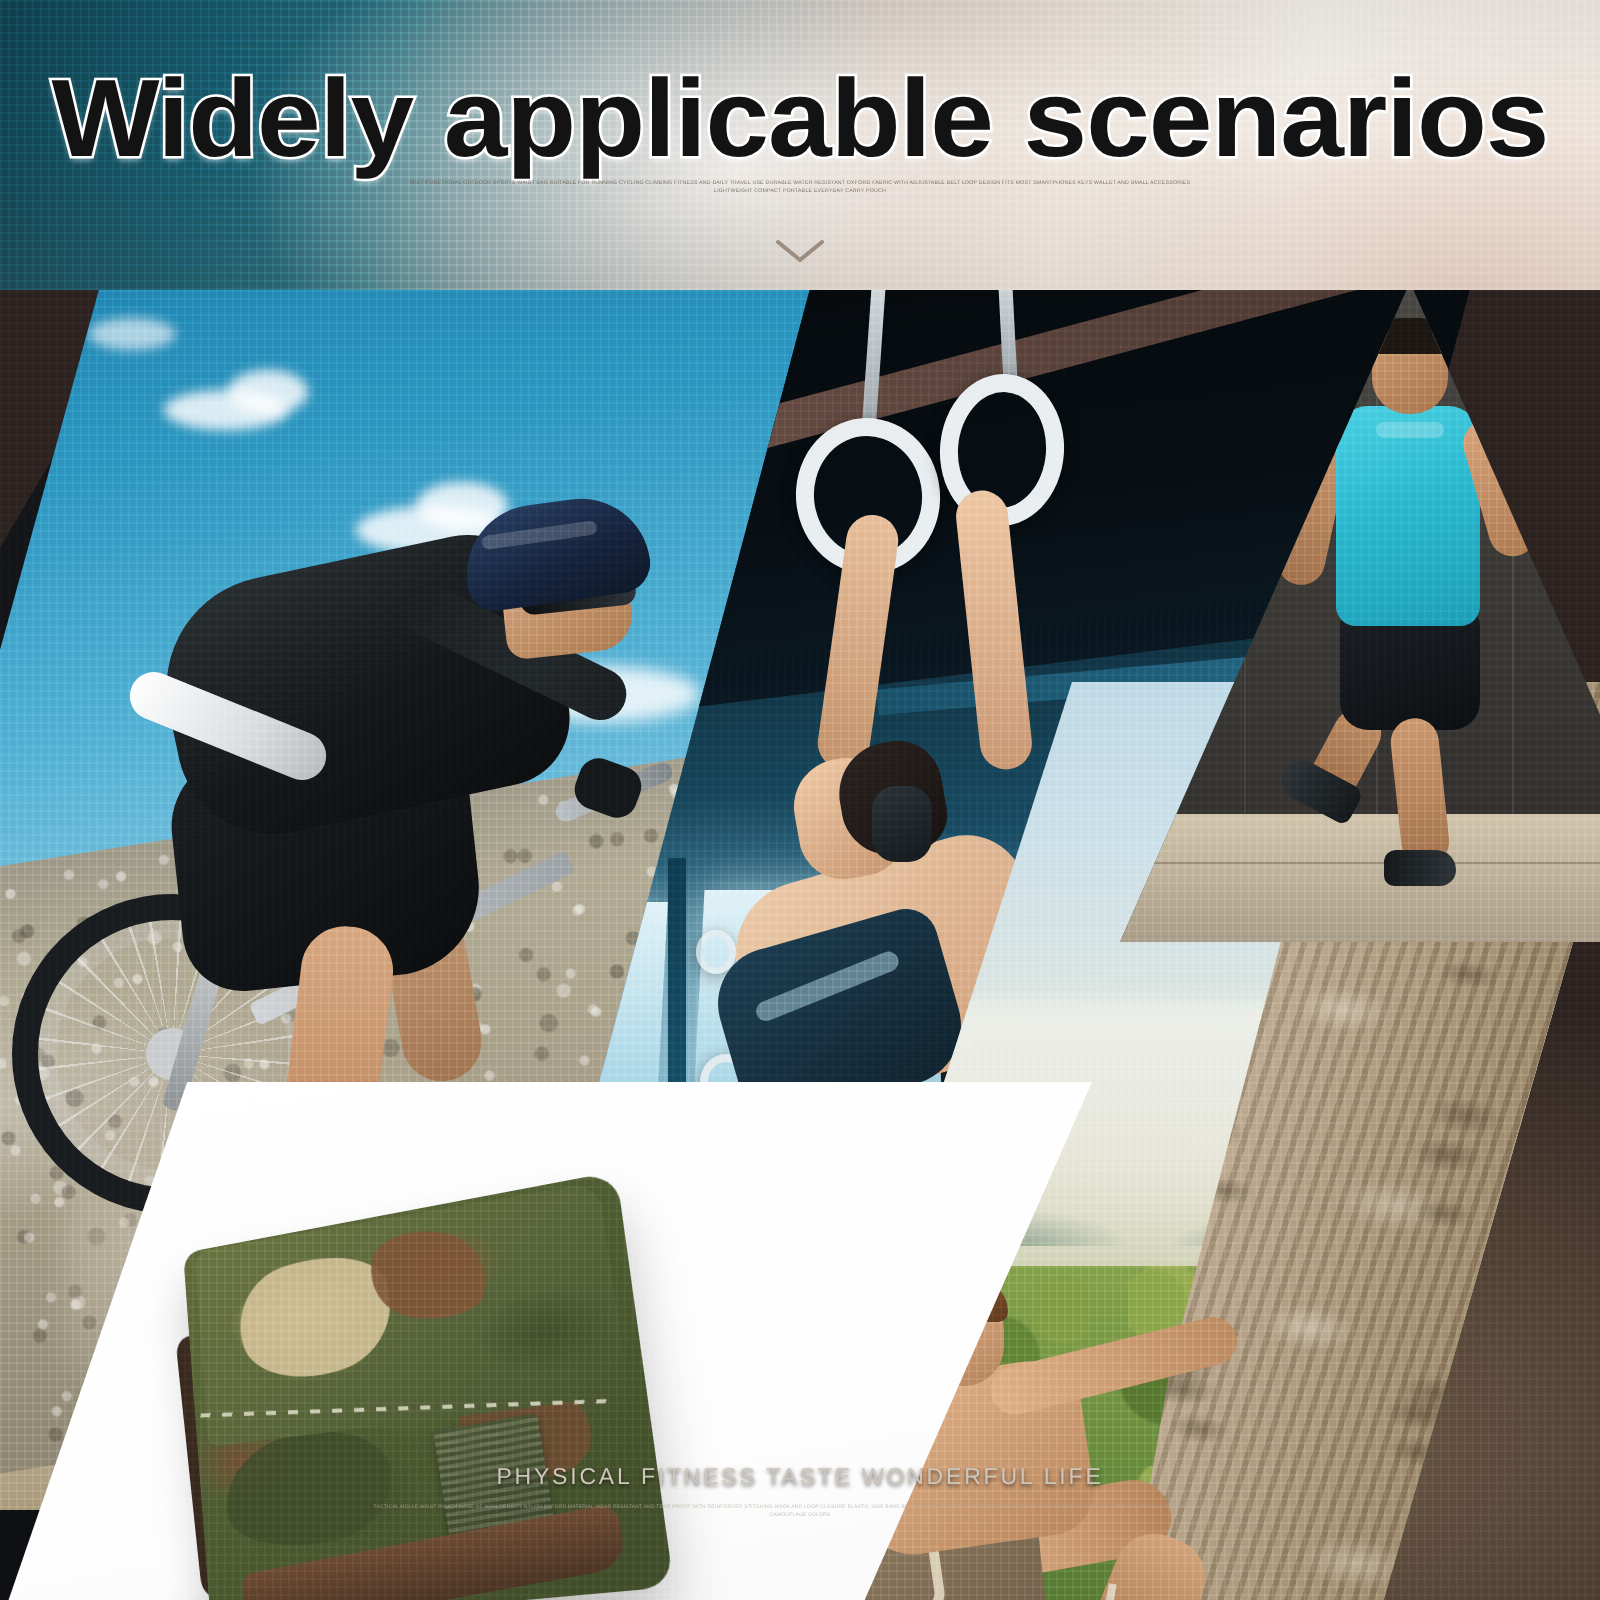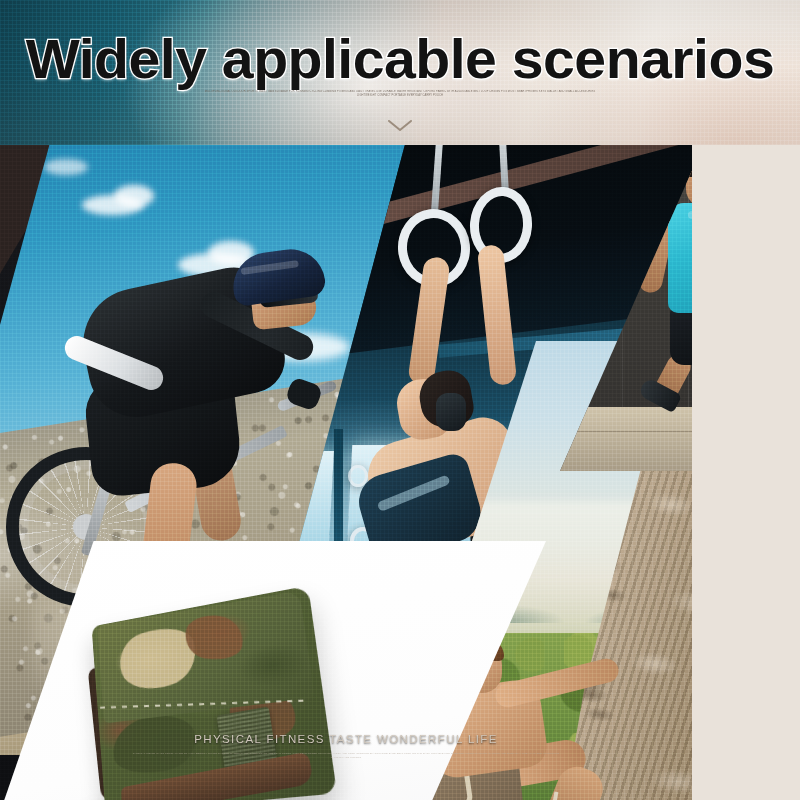--- a/index.html
+++ b/index.html
@@ -79,21 +79,21 @@
     position:absolute;
     left:50%; top:119px;
     transform:translateX(-50%);
     width:26px; height:13px;
   }
   .chevron-down svg{ display:block; width:26px; height:13px; }
 
   
   .collage{
     position:absolute; left:0; top:145px;
-    width:692px; height:655px;
+    width:800px; height:655px;
     overflow:hidden;
     background:
       radial-gradient(ellipse 420px 300px at 82% 88%, #6b5848 0%, #4a3b30 45%, #2b2220 80%),
       linear-gradient(125deg,#f3efe9 0%, #efe8df 22%, #e4d9cc 40%, #b9a795 58%, #7c6854 74%, #3c302a 92%);
   }
   .collage-grid{
     position:absolute; inset:0;
     background-image:
       linear-gradient(rgba(255,255,255,.26) 1px, transparent 1px),
       linear-gradient(90deg, rgba(255,255,255,.26) 1px, transparent 1px);

